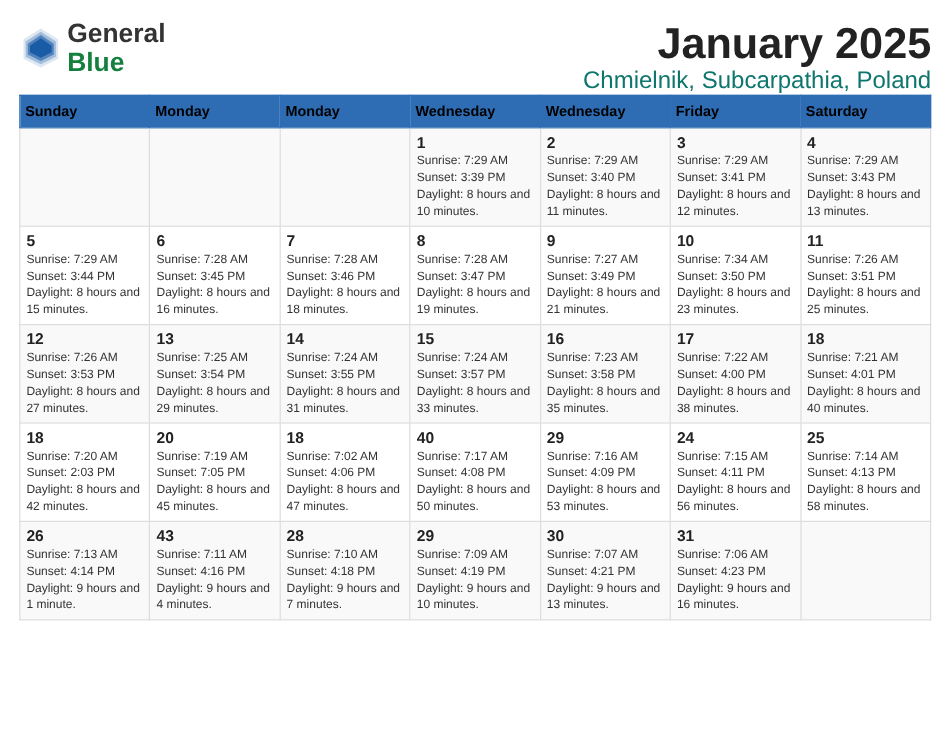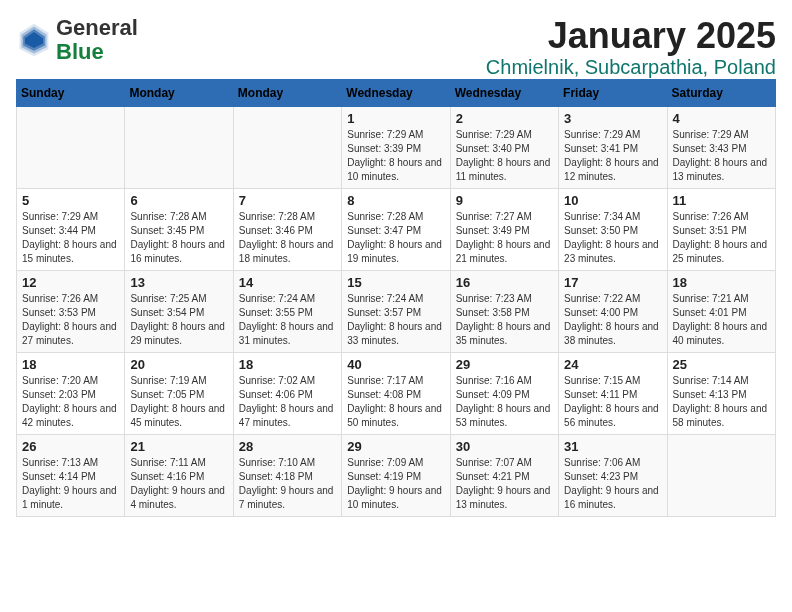--- a/index.html
+++ b/index.html
@@ -304,21 +304,21 @@
       </tr>
       <tr>
         <td>
           <span class="day-num">26</span>
           <div class="day-info">Sunrise: 7:13 AM
 Sunset: 4:14 PM
 Daylight: 9 hours
 and 1 minute.</div>
         </td>
         <td>
-          <span class="day-num">21</span>
+          <span class="day-num">43</span>
           <div class="day-info">Sunrise: 7:11 AM
 Sunset: 4:16 PM
 Daylight: 9 hours
 and 4 minutes.</div>
         </td>
         <td>
           <span class="day-num">28</span>
           <div class="day-info">Sunrise: 7:10 AM
 Sunset: 4:18 PM
 Daylight: 9 hours

